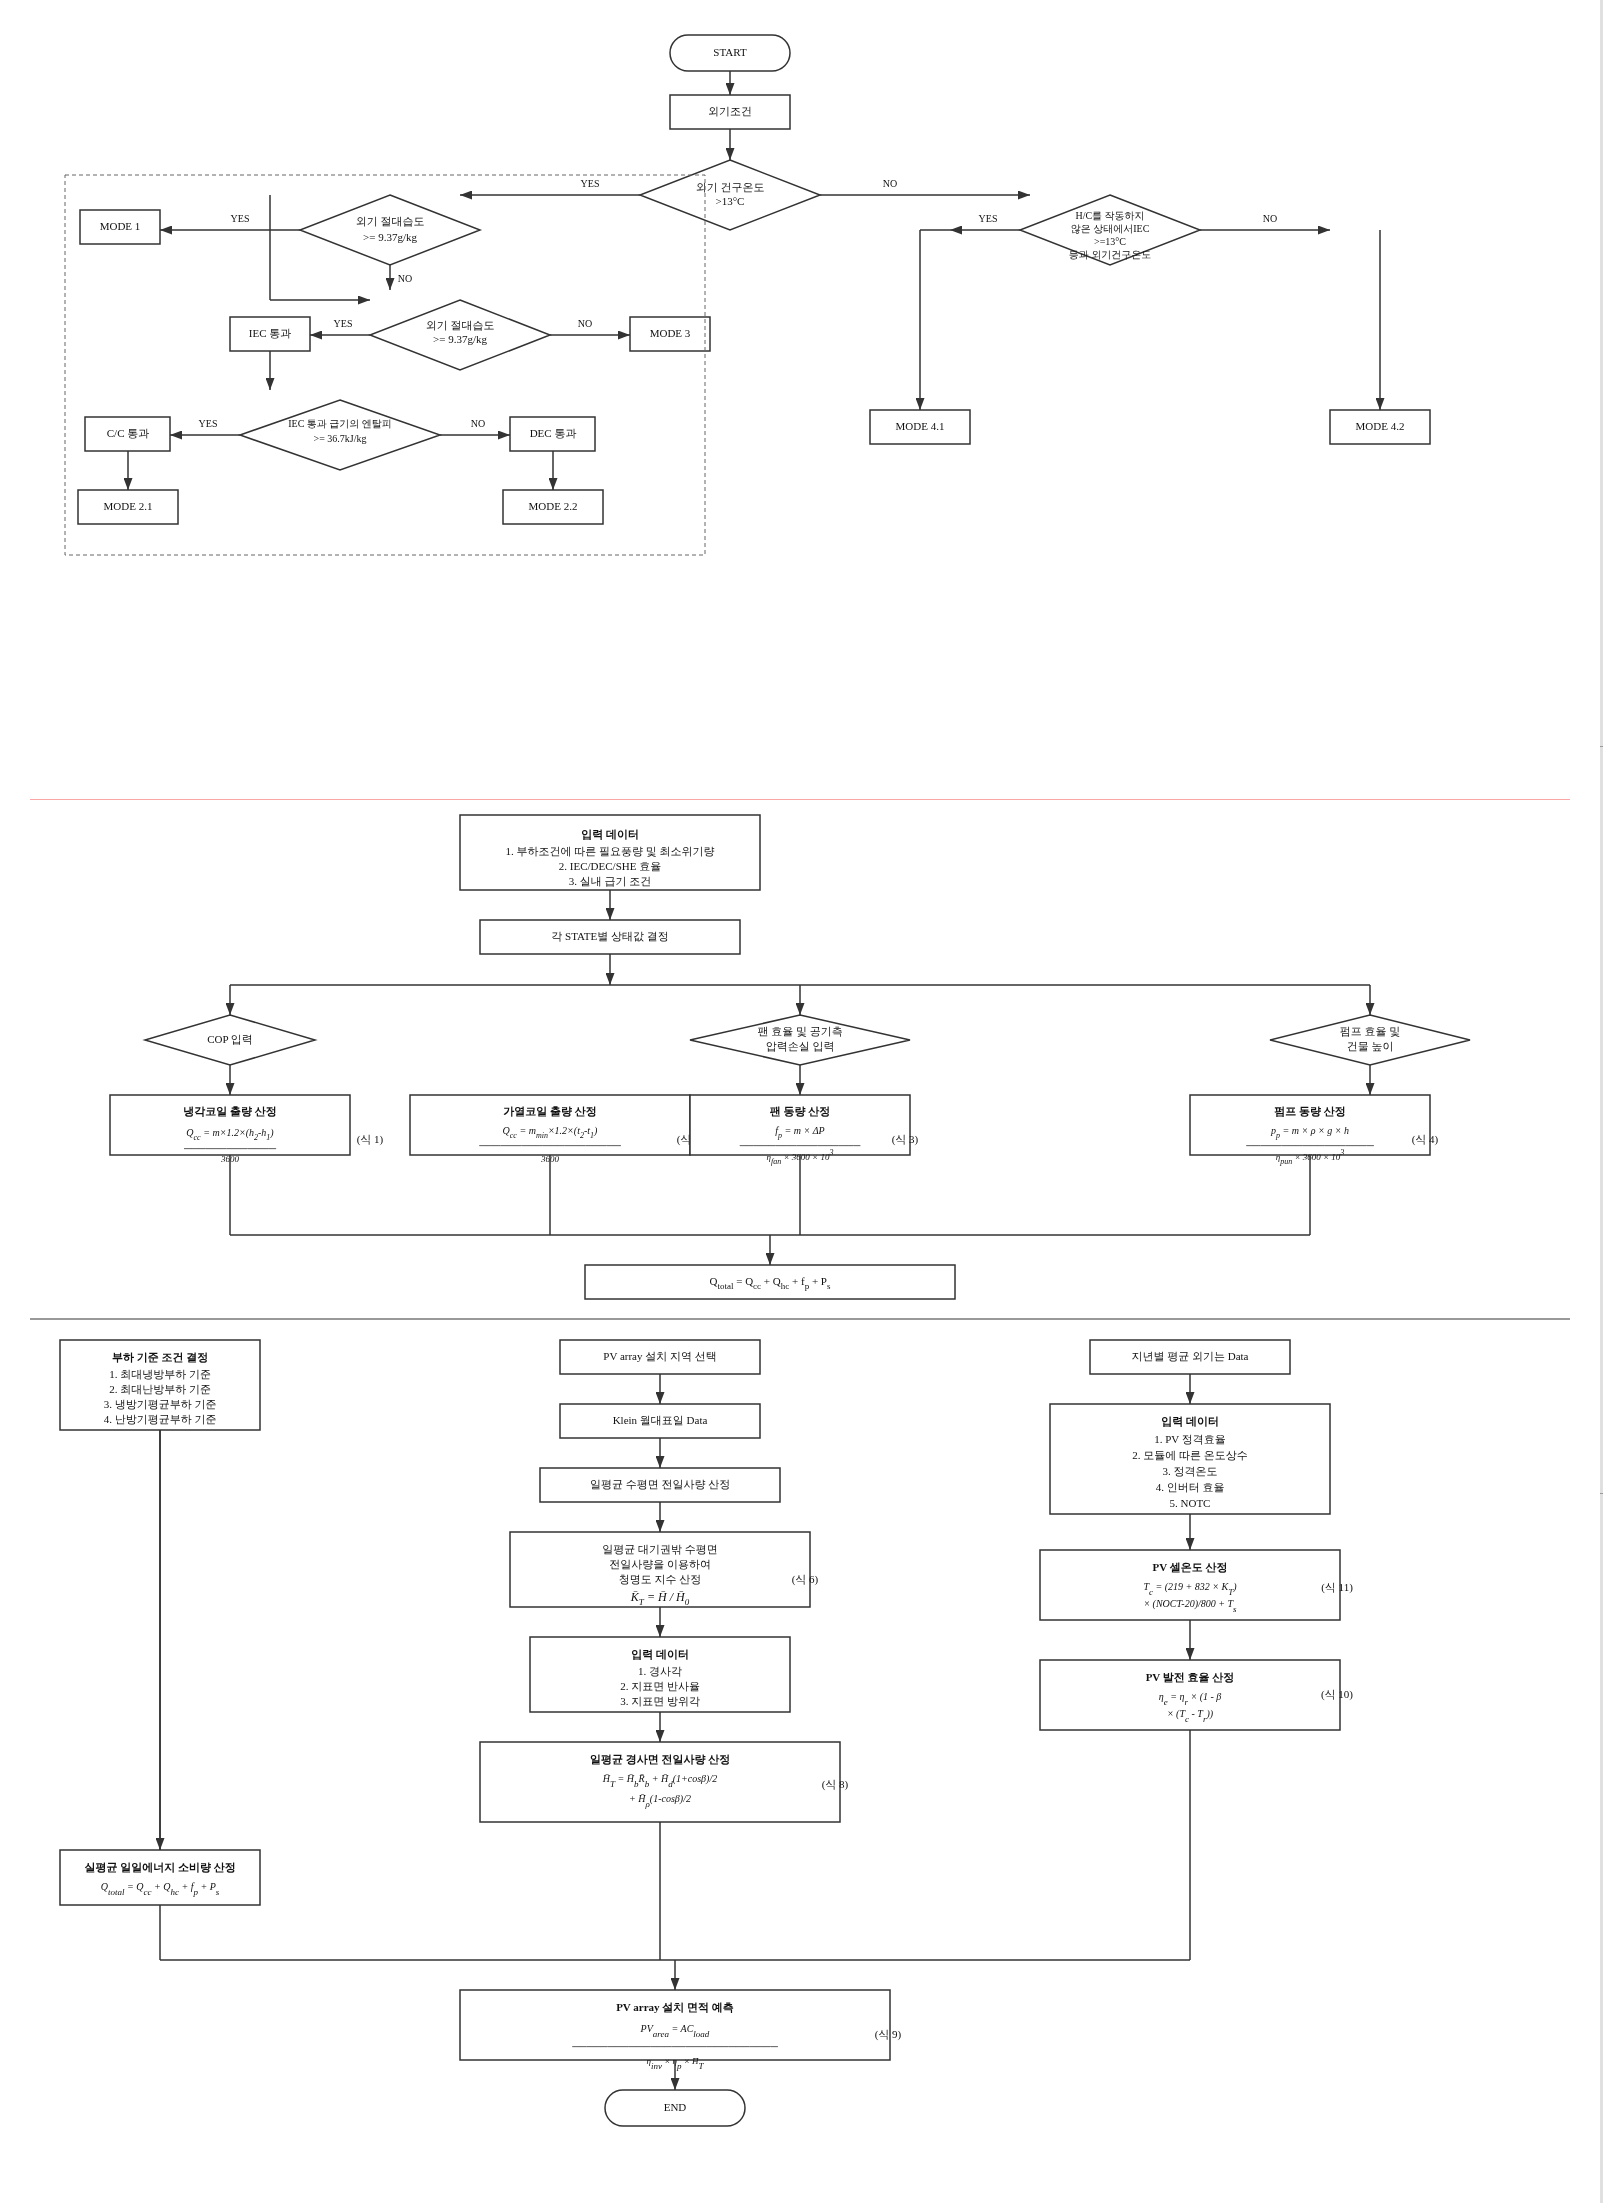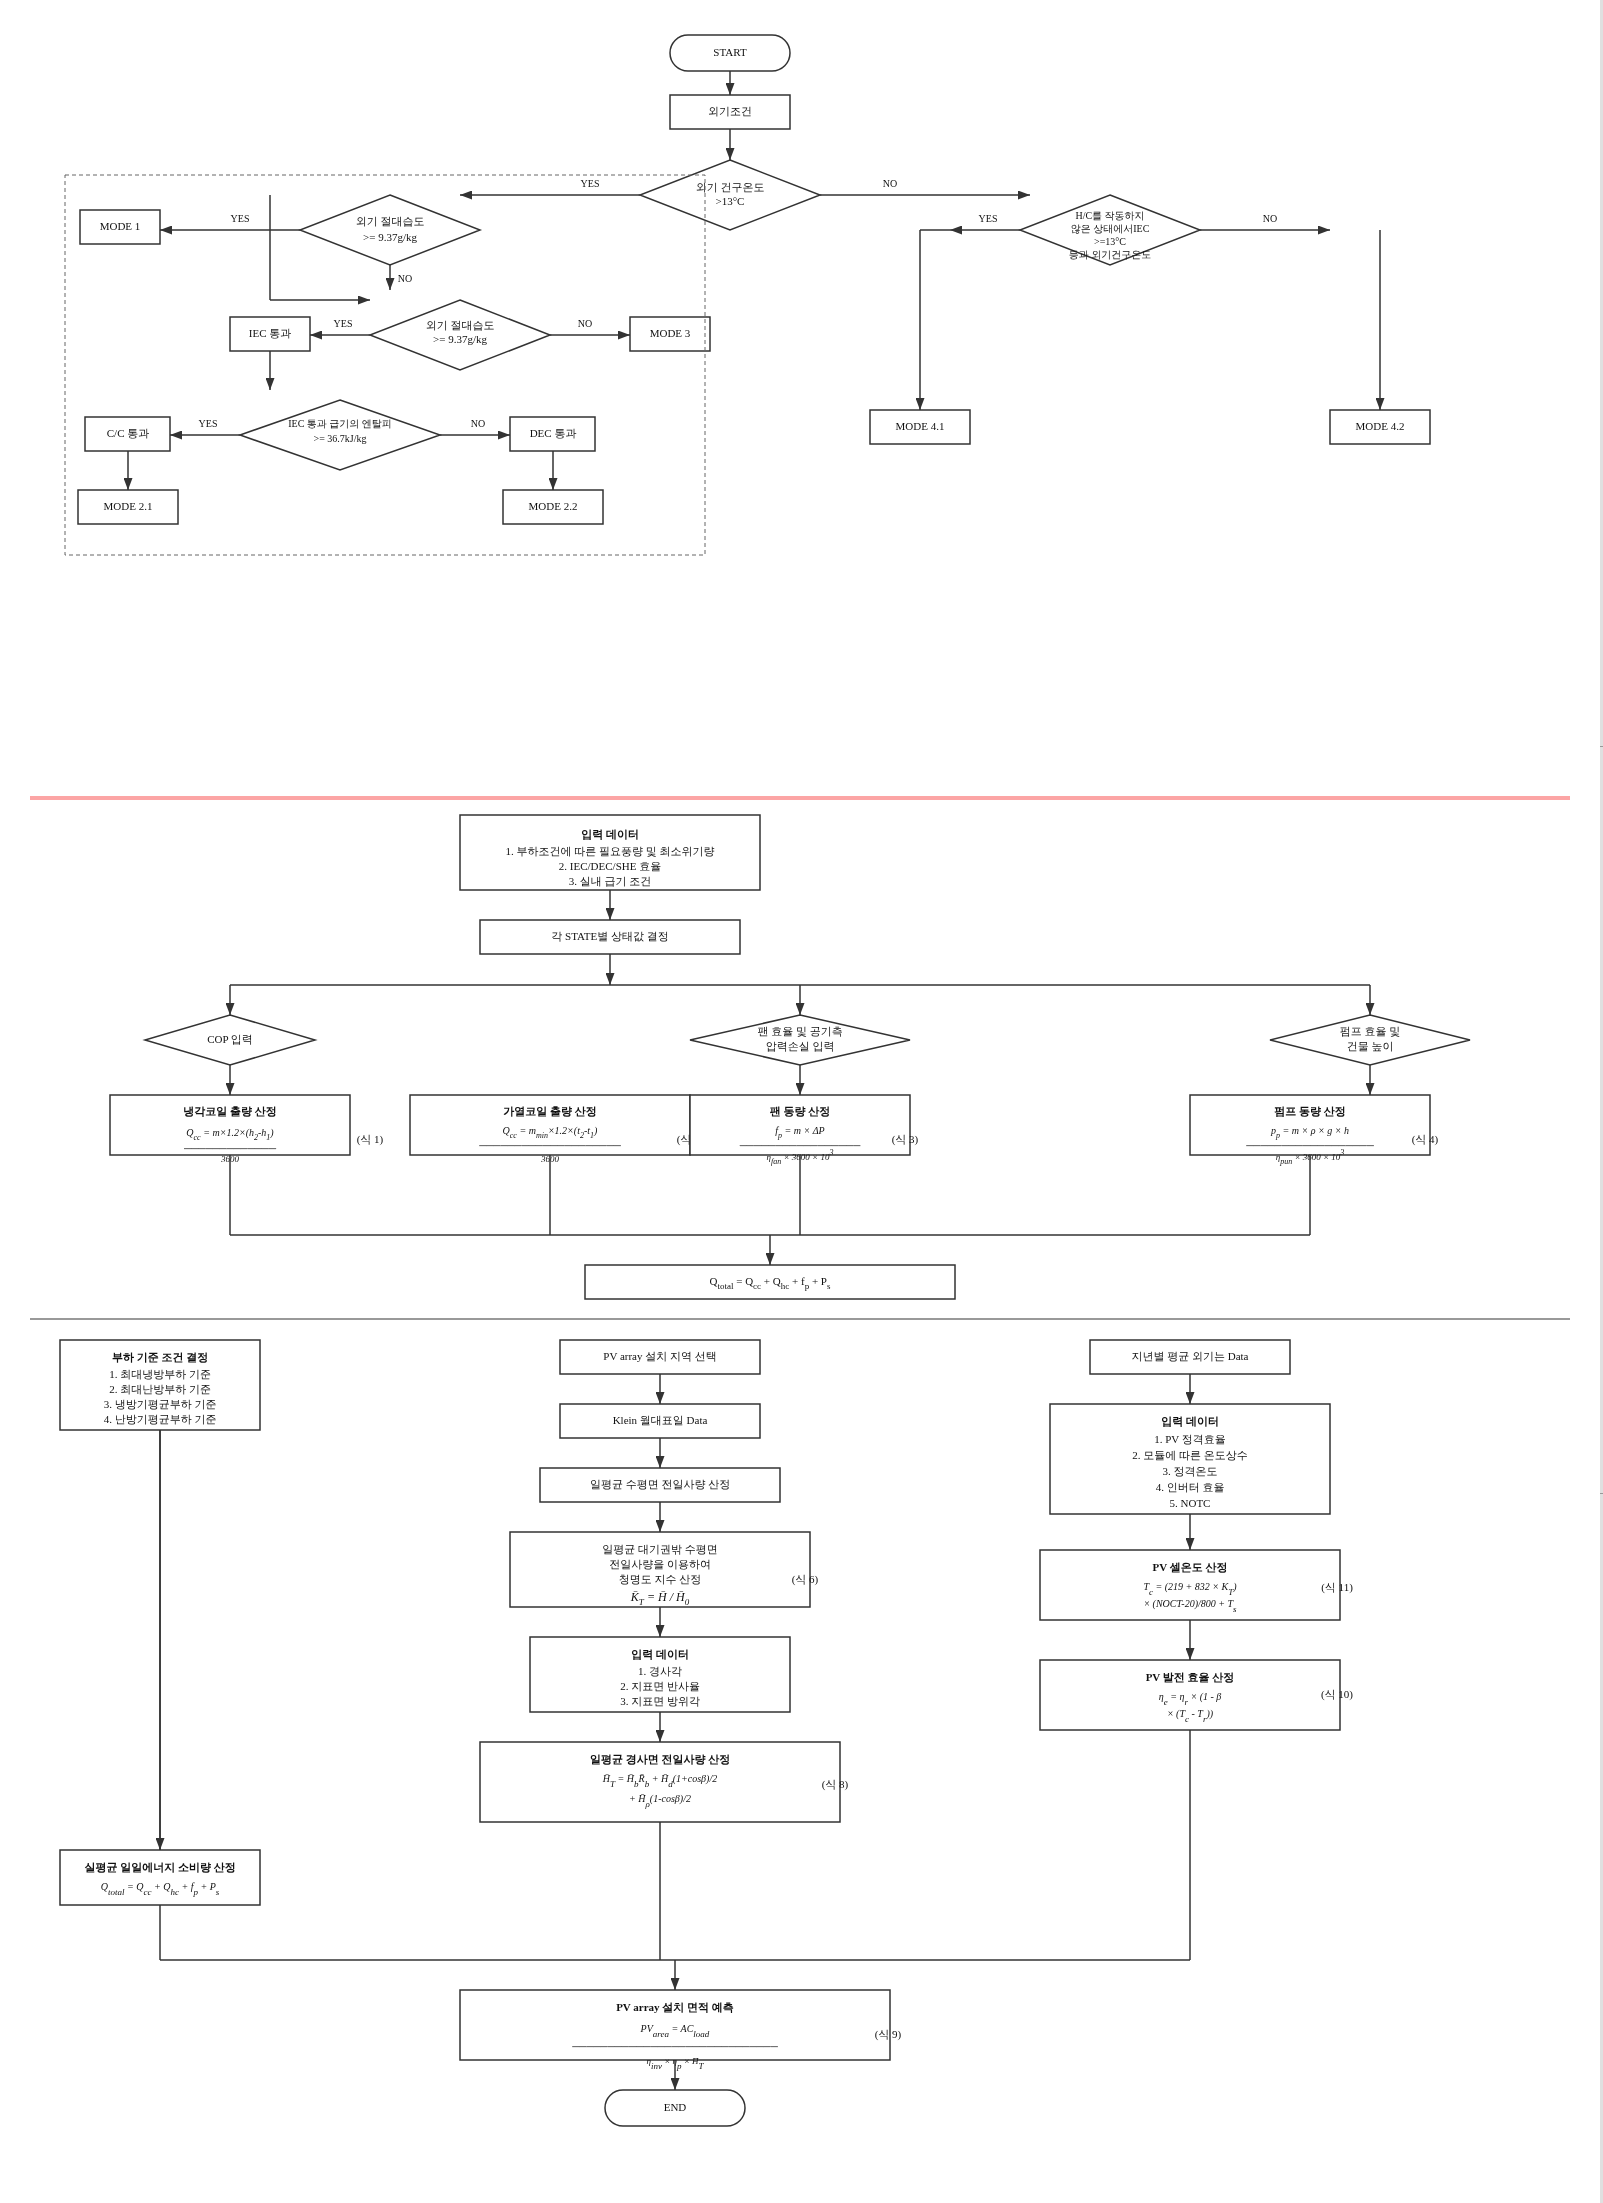--- a/index.html
+++ b/index.html
@@ -39,21 +39,21 @@
     }
     .sidebar-section:first-child { border-top: none; }
 
     
     .section {
       width: 100%;
       position: relative;
     }
     .section-mode {
       height: 780px;
-      border-bottom: 4px solid #fca5a5;
+      border-bottom: 1px solid #fca5a5;
     }
     .section-energy {
       height: 520px;
       border-bottom: 2px solid #999;
     }
     .section-pv {
       height: 900px;
     }
 
     

